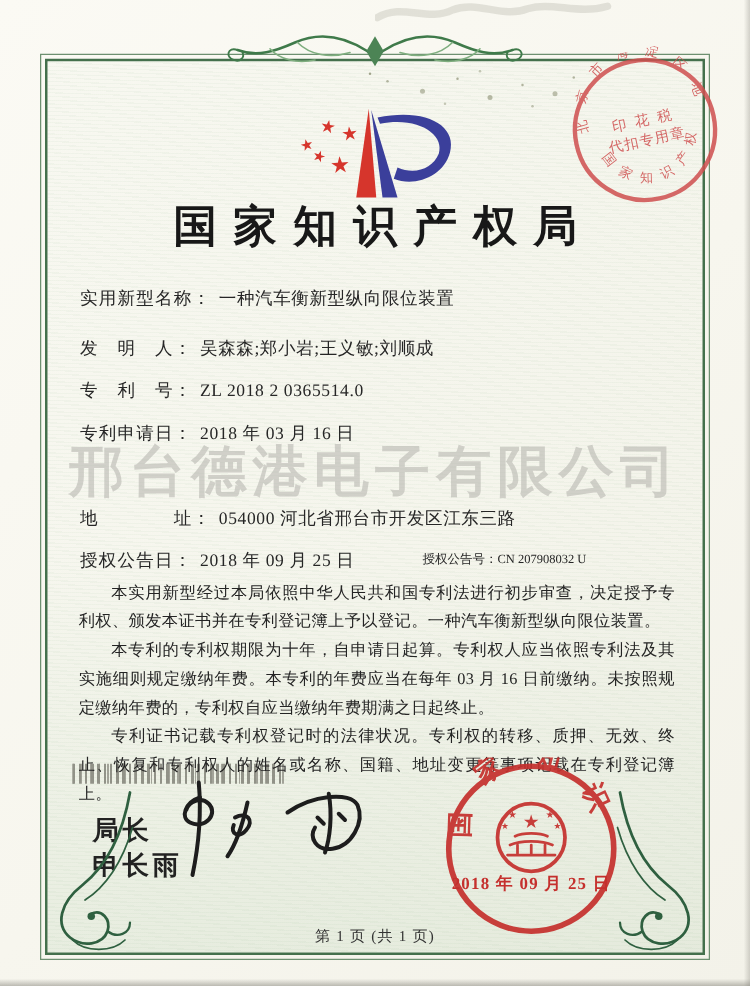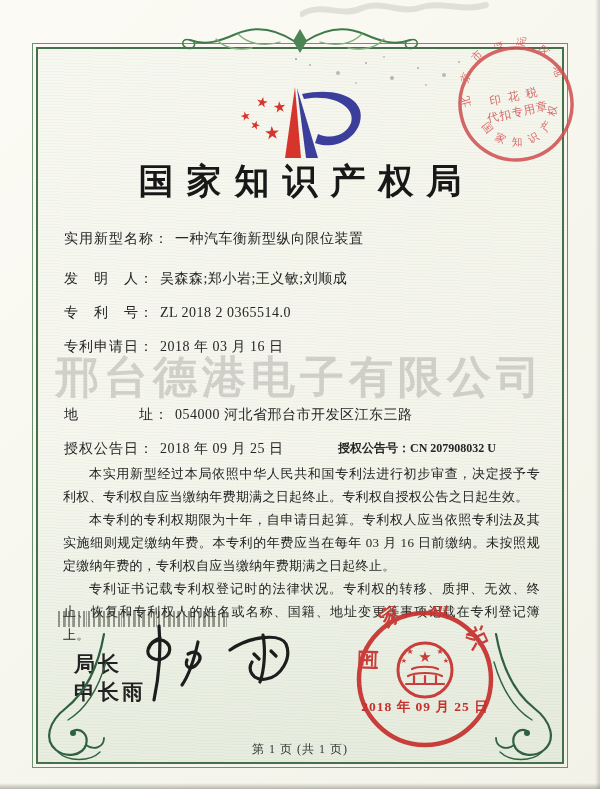--- a/index.html
+++ b/index.html
@@ -40,21 +40,21 @@
       163px 3px 0 0 rgba(80,85,45,.40), 60px 24px 0 0 rgba(80,85,45,.30),
       130px 26px 0 0 rgba(80,85,45,.33), 88px -2px 0 0 rgba(80,85,45,.30); }
   .scrawl { left:300px; top:0; width:190px; height:22px; opacity:.22; }
 
   .title { left:0; right:0; top:158px; text-align:center; font-size:35px; font-weight:bold;
     letter-spacing:13px; color:#181818; text-indent:13px; }
 
   .field-row { left:64px; font-size:14px; color:#262626; white-space:nowrap; }
   .field-row .lbl { letter-spacing:1px; }
   .field-row .val { margin-left:6px; letter-spacing:.5px;text-align:right; }
-  .grant-no { left:338px; top:440px; font-size:12px; color:#262626; white-space:nowrap;font-weight:bold; }
+  .grant-no { left:338px; top:440px; font-size:10px; color:#262626; white-space:nowrap; }
 
   .watermark { left:30px; right:30px; top:348px; text-align:center; font-size:44px; font-weight:bold;
     letter-spacing:5px; color:#b3b2ac; opacity:.55; z-index:0; white-space:nowrap; }
 
   .body-text { left:63px; top:462px; width:477px; font-size:13px; line-height:23px;
     text-align:justify; color:#242424; z-index:1; }
   .body-text p { text-indent:2em; letter-spacing:.3px; }
 
   .barcode { left:58px; top:611px; width:170px; height:16px; opacity:.75;
     background:
@@ -158,21 +158,21 @@
     <span class="lbl">地　　　　址：</span><span class="val">054000 河北省邢台市开发区江东三路</span>
   </div>
   <div class="abs field-row" style="top:440px">
     <span class="lbl">授权公告日：</span><span class="val">2018 年 09 月 25 日</span>
   </div>
   <div class="abs grant-no">
     <span class="lbl">授权公告号：</span><span class="val">CN 207908032 U</span>
   </div>
 
   <div class="abs body-text">
-    <p>本实用新型经过本局依照中华人民共和国专利法进行初步审查，决定授予专利权、专利权自应当缴纳年费期满之日起终止。专利权自授权公告之日起生效。</p>
+    <p>本实用新型经过本局依照中华人民共和国专利法进行初步审查，决定授予专利权、颁发本证书并在专利登记簿上予以登记。一种汽车衡新型纵向限位装置。</p>
     <p>本专利的专利权期限为十年，自申请日起算。专利权人应当依照专利法及其实施细则规定缴纳年费。本专利的年费应当在每年 03 月 16 日前缴纳。未按照规定缴纳年费的，专利权自应当缴纳年费期满之日起终止。</p>
     <p>专利证书记载专利权登记时的法律状况。专利权的转移、质押、无效、终止、恢复和专利权人的姓名或名称、国籍、地址变更等事项记载在专利登记簿上。</p>
   </div>
 
   <div class="abs barcode"></div>
 
   <div class="abs signer" style="top:650px">局长</div>
   <div class="abs signer" style="top:678px">申长雨</div>
 
   <svg class="abs signature-svg" viewBox="0 0 185 90">

